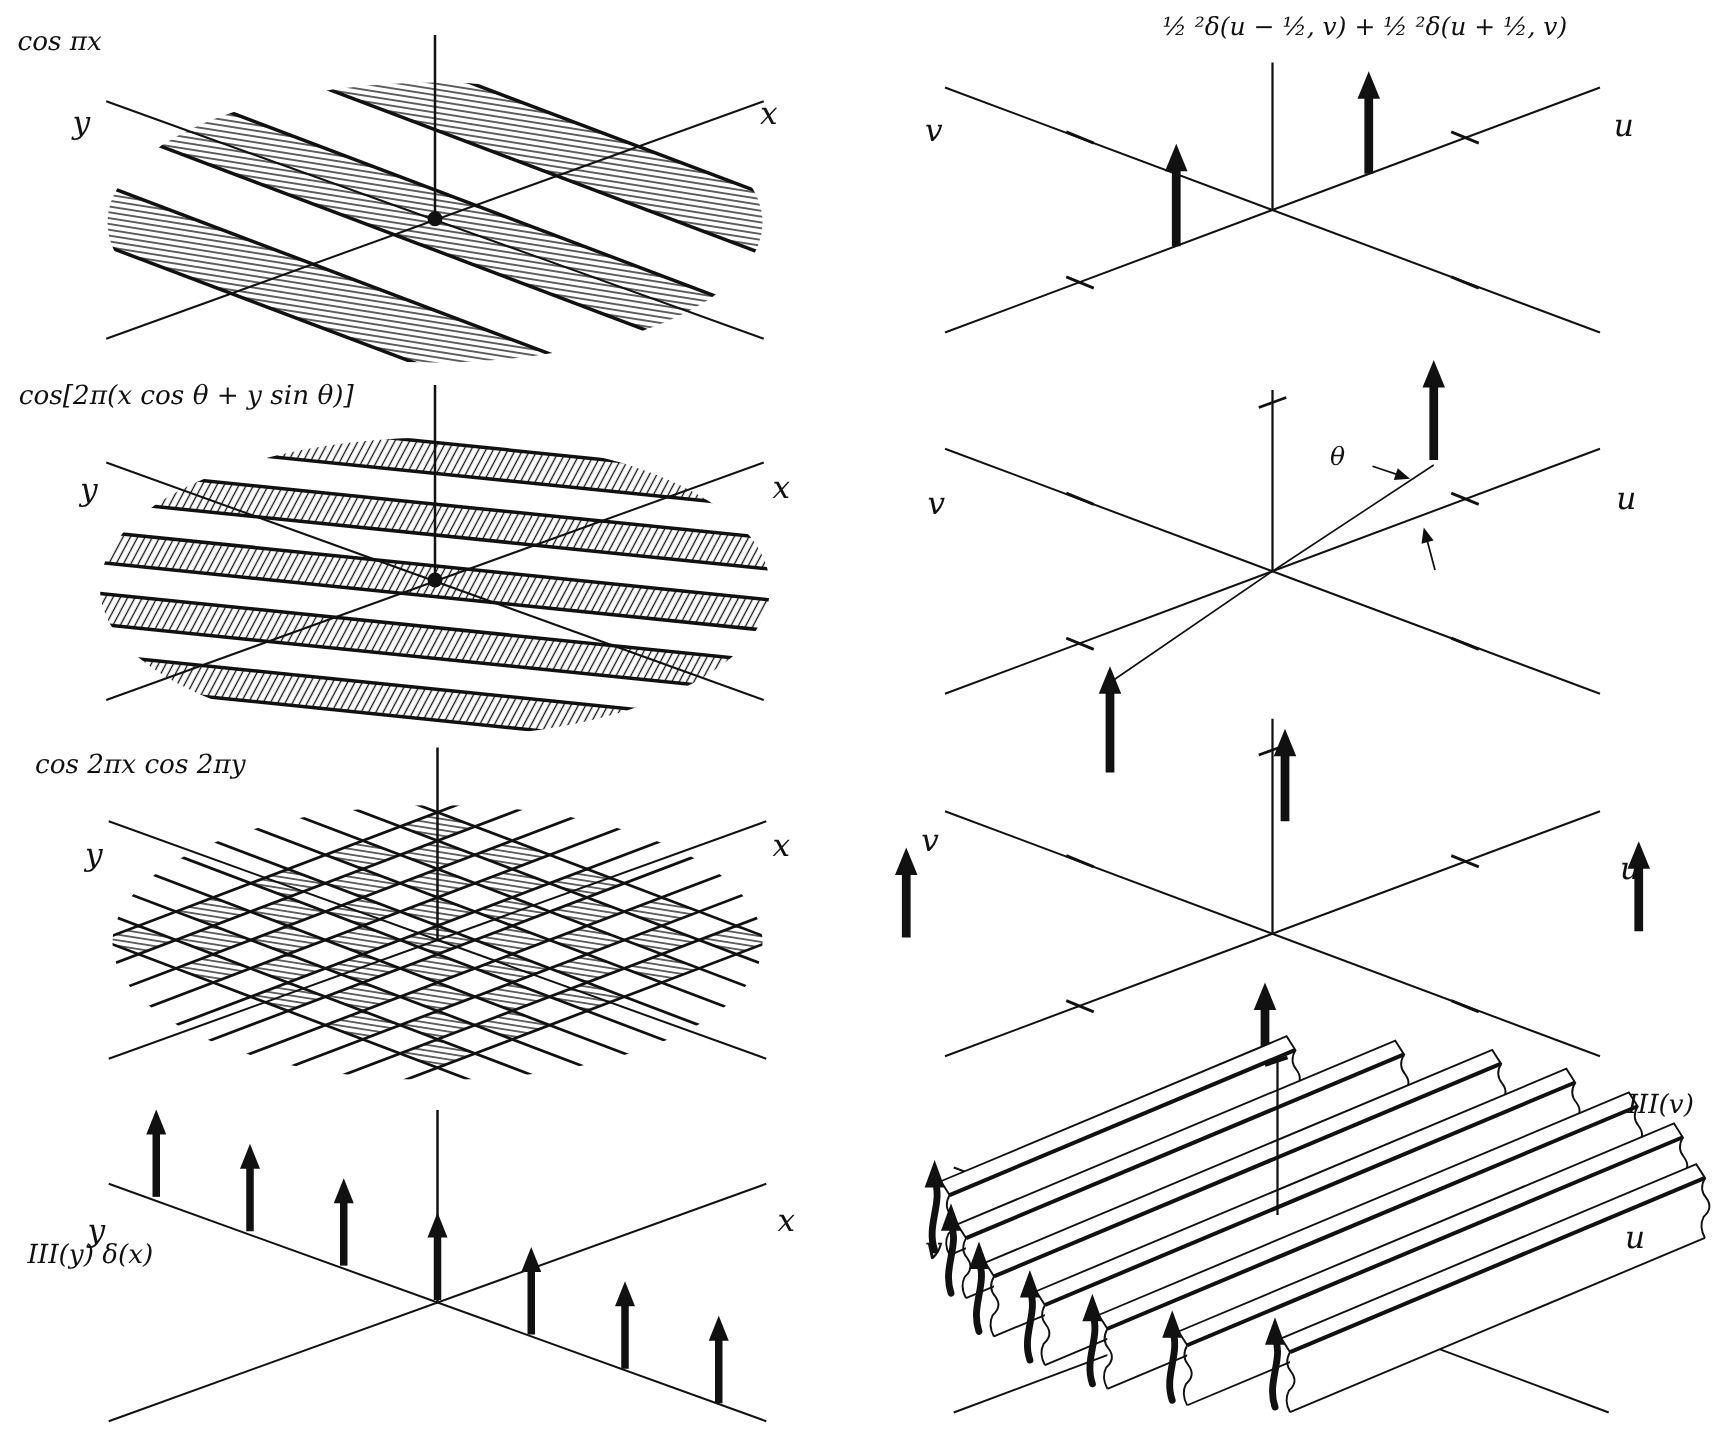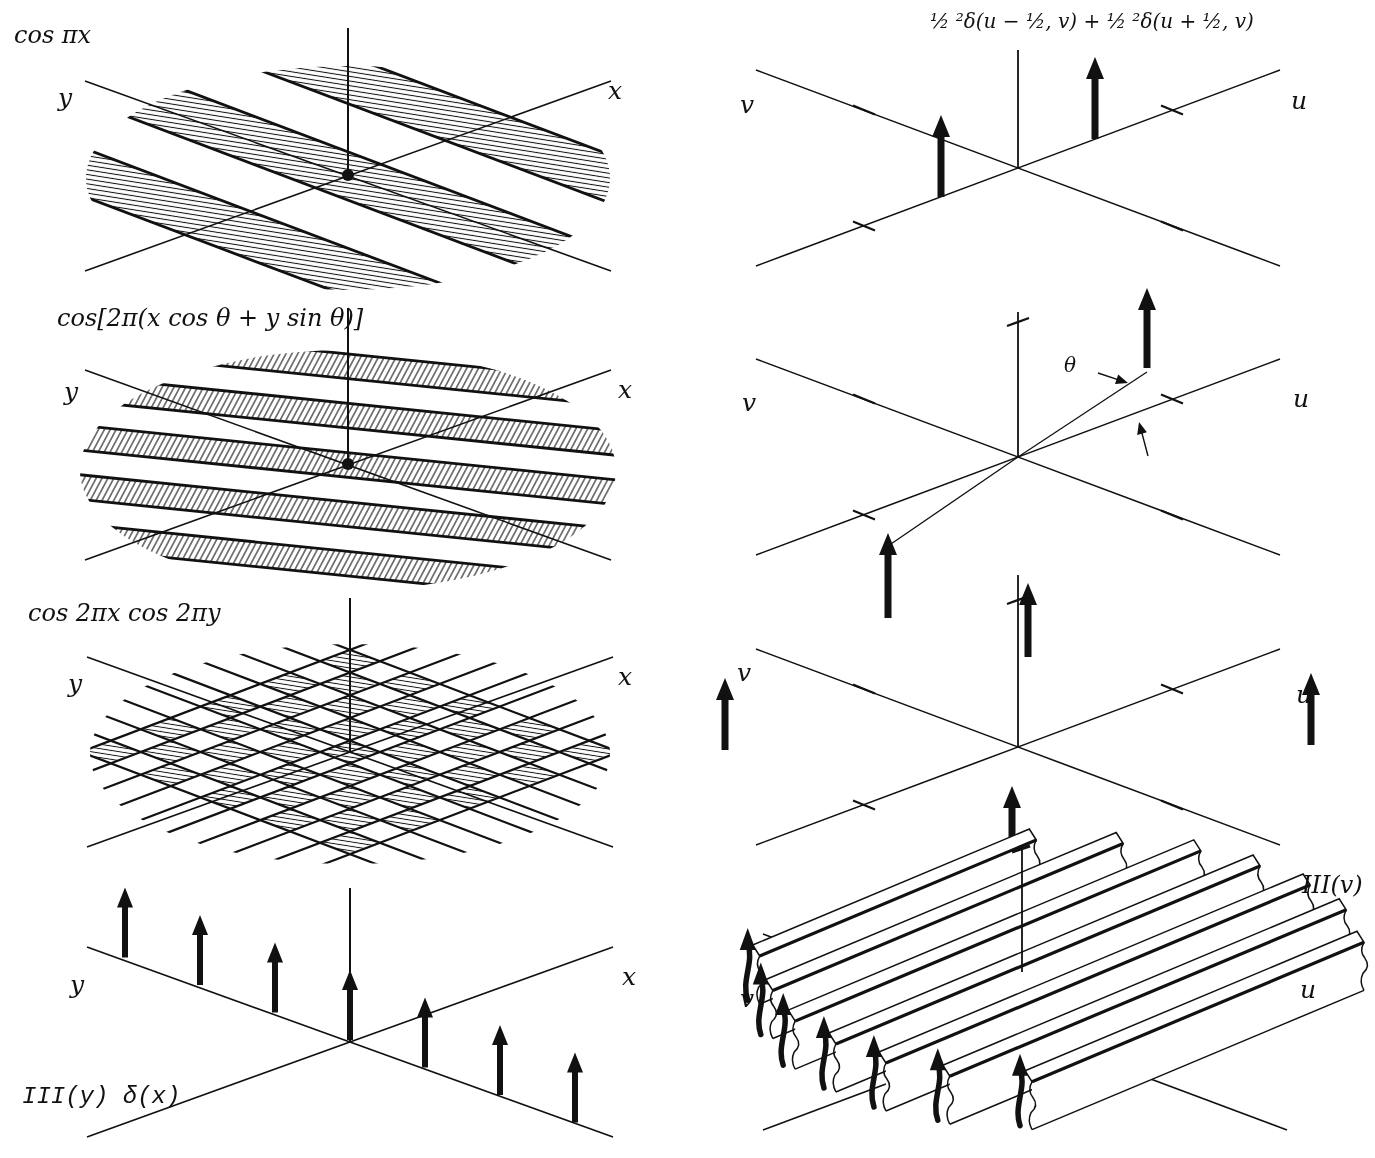--- a/index.html
+++ b/index.html
@@ -1,21 +1,21 @@
 <!DOCTYPE html>
 <html><head>
 <meta charset="utf-8">
 <style>
   html,body{margin:0;padding:0;background:#fff;}
   #fig{position:relative;width:1375px;height:1158px;background:#fff;overflow:hidden;
        font-family:"DejaVu Serif",serif;}
   #art{position:absolute;left:0;top:0;}
   .lbl{position:absolute;font-family:"DejaVu Serif",serif;font-style:italic;
        color:#111;white-space:nowrap;line-height:1.1;}
-  .f26{font-size:24px;} .f24{font-size:20px;} .ax{font-size:25px;}
+  .f26{font-size:21px;} .f24{font-size:20px;} .ax{font-size:25px;}
 </style>
 </head>
 <body>
 
 <div id="fig">
 
   <svg id="art" width="1375" height="1158" viewBox="0 0 1375 1158">
     <defs>
       <pattern id="h1" patternUnits="userSpaceOnUse" width="8" height="4.6" patternTransform="rotate(9)">
         <line x1="0" y1="2.3" x2="8" y2="2.3" stroke="#111" stroke-width="1.05"></line>
@@ -279,23 +279,23 @@
         <polygon points="937.8,1048.2 929.8,1070.2 945.8,1070.2" fill="#111" stroke="none" stroke-width="0"></polygon>
         <path d="M1020.04,1125.66 C1013.04,1105.66 1027.04,1087.66 1020.04,1069.66" fill="none" stroke="#111" stroke-width="5.5" stroke-linecap="round"></path>
         <polygon points="1020.0,1053.7 1012.0,1075.7 1028.0,1075.7" fill="#111" stroke="none" stroke-width="0"></polygon>
         <line x1="1022" y1="845" x2="1022" y2="972" stroke="#111" stroke-width="1.8"></line>
         <line x1="1012" y1="852" x2="1030" y2="846" stroke="#111" stroke-width="3"></line>
       </g>
   </svg>
 
   <div class="lbl f26" style="left:14px;top:22px;">cos πx</div>
   <div class="lbl f24" style="left:930px;top:10px;">½ ²δ(u − ½, v) + ½ ²δ(u + ½, v)</div>
-  <div class="lbl f26" style="left:15px;top:305px;margin-left:42px;">cos[2π(x cos θ + y sin θ)]</div>
+  <div class="lbl f26" style="left:15px;top:305px;">cos[2π(x cos θ + y sin θ)]</div>
   <div class="lbl f26" style="left:28px;top:600px;">cos 2πx cos 2πy</div>
-  <div class="lbl f26" style="left:22px;top:1084px;font-family:Liberation Mono, monospace;">III(y) δ(x)</div>
+  <div class="lbl f26" style="left:22px;top:992px;">III(y) δ(x)</div>
   <div class="lbl f26" style="left:1302px;top:872px;">III(v)</div>
   <div class="lbl f24" style="left:1064px;top:354px;">θ</div>
 
   <div class="lbl ax" style="left:58px;top:84px;">y</div>
   <div class="lbl ax" style="left:608px;top:77px;">x</div>
   <div class="lbl ax" style="left:64px;top:378px;">y</div>
   <div class="lbl ax" style="left:618px;top:376px;">x</div>
   <div class="lbl ax" style="left:68px;top:670px;">y</div>
   <div class="lbl ax" style="left:618px;top:663px;">x</div>
   <div class="lbl ax" style="left:70px;top:971px;">y</div>

